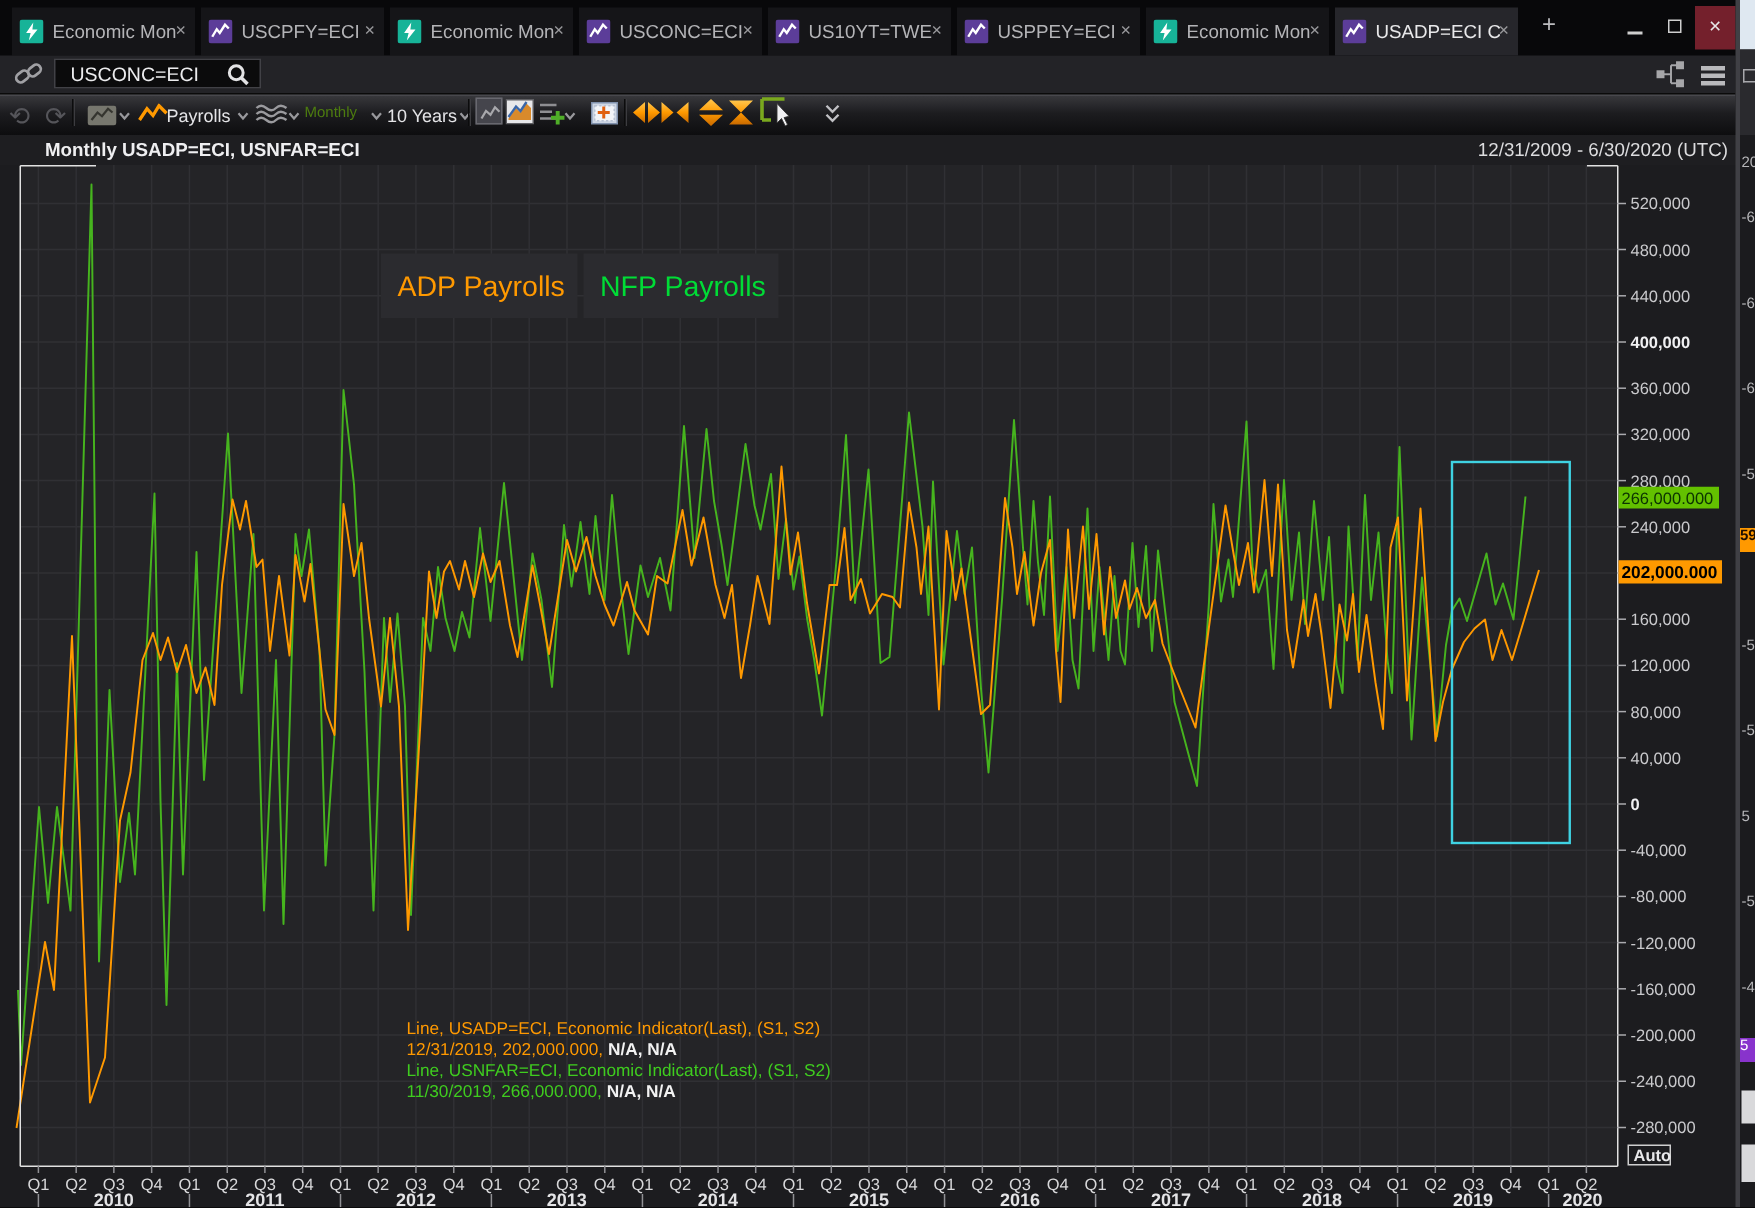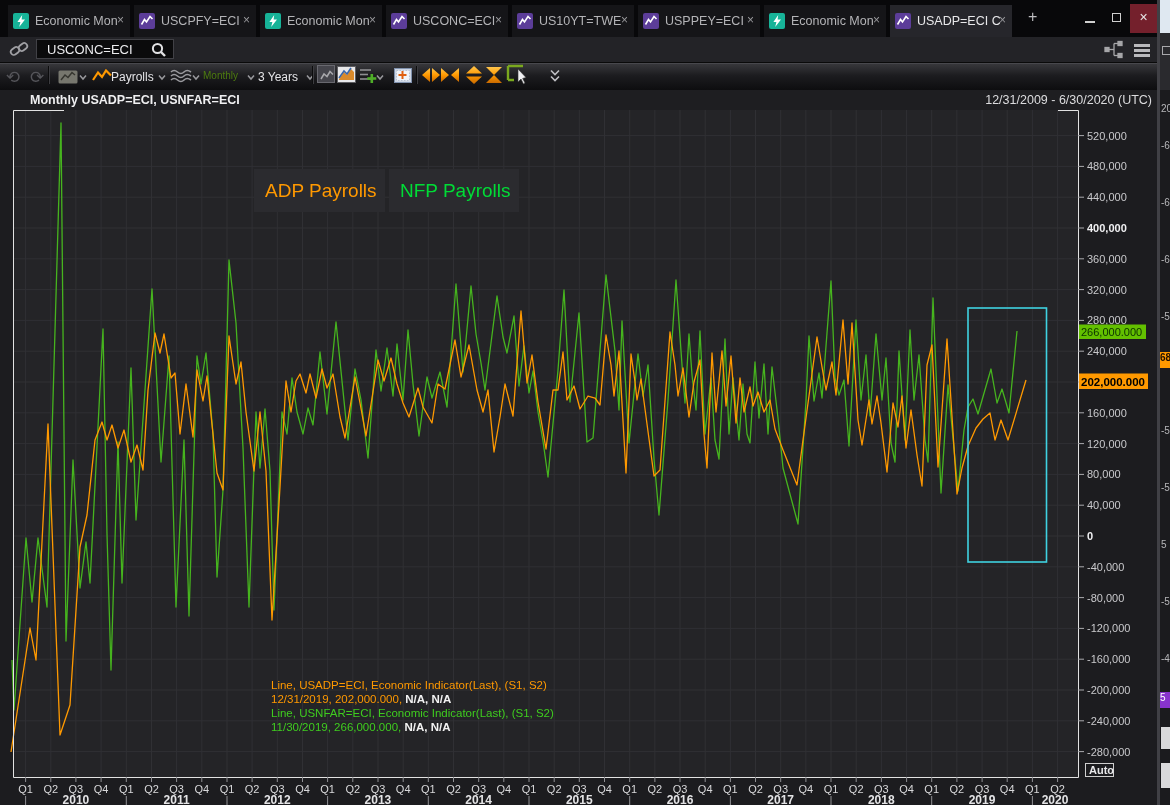--- a/index.html
+++ b/index.html
@@ -128,21 +128,21 @@
         <path d="M1 12 Q4 9 7.5 12 T14 12 T21 12"></path>
       </g>
     </svg>
     <svg width="8" height="8" style="position:absolute;left:192px;top:73px">
       <path d="M1 2.5 L4 6 L7 2.5" fill="none" stroke="#98989c" stroke-width="1.5"></path>
     </svg>
     <div style="position:absolute;left:203px;top:70px;font-size:10px;color:#4d7c0f">Monthly</div>
     <svg width="8" height="8" style="position:absolute;left:247px;top:73px">
       <path d="M1 2.5 L4 6 L7 2.5" fill="none" stroke="#98989c" stroke-width="1.5"></path>
     </svg>
-    <div style="position:absolute;left:258px;top:70px;font-size:12px;color:#e4e4e7">3 Years</div>
+    <div style="position:absolute;left:258px;top:70px;font-size:12px;color:#e4e4e7">10 Years</div>
     <svg width="8" height="8" style="position:absolute;left:306px;top:73px">
       <path d="M1 2.5 L4 6 L7 2.5" fill="none" stroke="#98989c" stroke-width="1.5"></path>
     </svg>
     <div style="position:absolute;left:312px;top:66px;width:1px;height:18px;background:#0c0c0d;box-shadow:1px 0 0 #3c3c40"></div>
     <div style="position:absolute;left:317px;top:65px;width:18px;height:18px;background:#45454c;border:1px solid #68686f"></div>
     <svg width="14" height="12" style="position:absolute;left:320px;top:69px">
       <polyline points="1,10 4,5 7,7.5 10,2.5 13,5.5" fill="none" stroke="#a8a8ac" stroke-width="1.5"></polyline>
     </svg>
     <svg width="19" height="17" style="position:absolute;left:337px;top:66px">
       <rect x="0.5" y="0.5" width="18" height="16" fill="#e8e8ea" stroke="#5e5e62"></rect>
@@ -487,16 +487,16 @@
     <div style="position:absolute;left:1161px;top:103px;font-size:10px;color:#b6b6b9">20</div>
     <div style="position:absolute;left:1161px;top:140px;font-size:10px;color:#b6b6b9">-6</div>
     <div style="position:absolute;left:1161px;top:197px;font-size:10px;color:#b6b6b9">-6</div>
     <div style="position:absolute;left:1161px;top:254px;font-size:10px;color:#b6b6b9">-6</div>
     <div style="position:absolute;left:1161px;top:311px;font-size:10px;color:#b6b6b9">-5</div>
     <div style="position:absolute;left:1161px;top:425px;font-size:10px;color:#b6b6b9">-5</div>
     <div style="position:absolute;left:1161px;top:482px;font-size:10px;color:#b6b6b9">-5</div>
     <div style="position:absolute;left:1161px;top:539px;font-size:10px;color:#b6b6b9">5</div>
     <div style="position:absolute;left:1161px;top:596px;font-size:10px;color:#b6b6b9">-5</div>
     <div style="position:absolute;left:1161px;top:653px;font-size:10px;color:#b6b6b9">-4</div>
-    <div style="position:absolute;left:1160px;top:352px;width:10px;height:16px;background:#ff9900;color:#201000;font-size:10px;font-weight:bold;overflow:hidden">68</div>
+    <div style="position:absolute;left:1160px;top:352px;width:10px;height:16px;background:#ff9900;color:#201000;font-size:10px;font-weight:bold;overflow:hidden">59</div>
     <div style="position:absolute;left:1160px;top:692px;width:10px;height:16px;background:#8833cc;color:#fff;font-size:10px;overflow:hidden">5</div>
     <div style="position:absolute;left:1161px;top:727px;width:9px;height:22px;background:#d9d9db"></div>
     <div style="position:absolute;left:1161px;top:763px;width:9px;height:25px;background:#d9d9db"></div>
 </div>
 </body></html>

